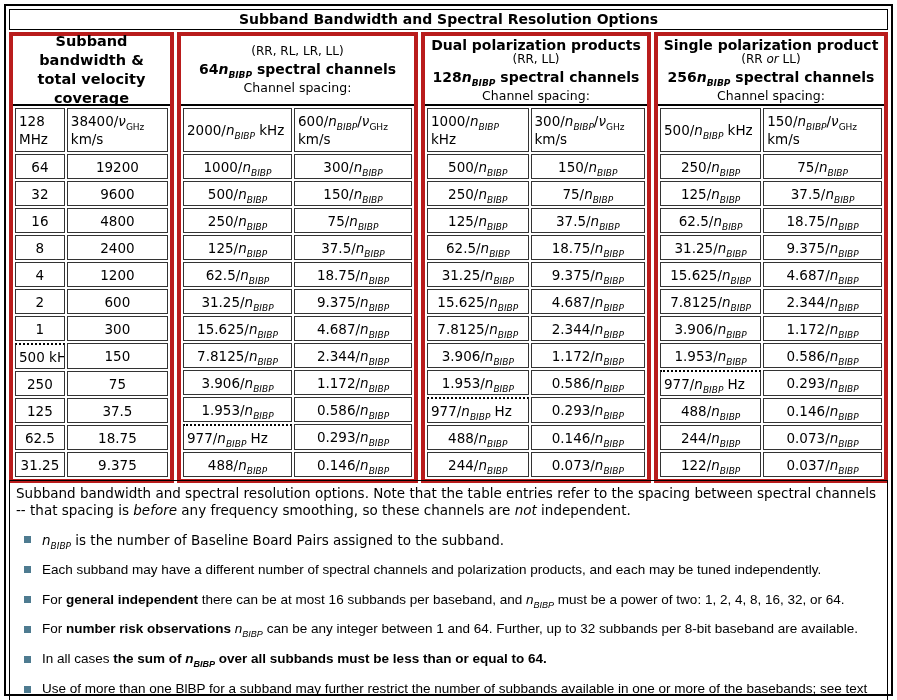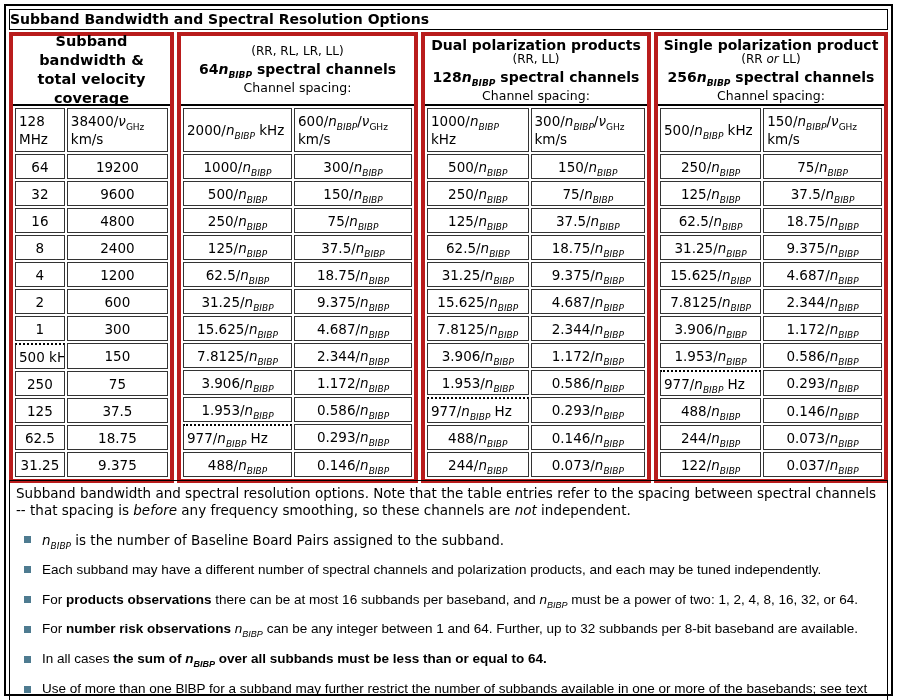--- a/index.html
+++ b/index.html
@@ -1,19 +1,19 @@
 <!DOCTYPE html>
 <html><head>
 <meta charset="utf-8">
 <style>
   html,body{margin:0;padding:0;background:#fff;}
   body{width:897px;height:700px;overflow:hidden;font-family:"DejaVu Sans",sans-serif;color:#000;}
   .figure{box-sizing:border-box;margin:4px;height:692px;border:2px solid #000;padding:3px;
           display:flex;flex-direction:column;background:#fff;}
-  .title-box{border:1px solid #000;font-weight:bold;font-size:14px;
+  .title-box{border:1px solid #000;text-align:center;font-weight:bold;font-size:14px;
              padding:1px 0 2px;margin-bottom:2px;flex:0 0 auto;}
   .groups{display:grid;grid-template-columns:165px 241px 230px 234px;gap:3px;height:446px;flex:0 0 auto;}
   .group{border:4px solid #b91c1c;display:flex;flex-direction:column;background:#fff;}
   .ghead{border-bottom:2px solid #000;text-align:center;height:70px;box-sizing:border-box;
          display:flex;flex-direction:column;justify-content:center;padding:2px;}
   .g1label{font-weight:bold;font-size:14.5px;line-height:1.3;padding:0 4px;}
   .gh-name{font-weight:bold;font-size:14px;line-height:1.15;}
   .gh-pols{font-size:12px;line-height:1.15;}
   .gh-ch{font-weight:bold;font-size:14px;line-height:1.2;padding-top:2px;}
   .gh-sp{font-size:12.5px;line-height:1.15;padding-top:3px;}
@@ -316,20 +316,20 @@
       </table>
     </div>
 
   </div>
 
   <div class="caption-box">
     <div class="caption">Subband bandwidth and spectral resolution options. Note that the table entries refer to the spacing between spectral channels -- that spacing is <i>before</i> any frequency smoothing, so these channels are <i>not</i> independent.</div>
     <ul class="notes" id="notes">
         <li><i>n</i><sub class="it">BIBP</sub> is the number of Baseline Board Pairs assigned to the subband.</li>
         <li>Each subband may have a different number of spectral channels and polarization products, and each may be tuned independently.</li>
-        <li>For <b>products observations</b> there can be at most 16 subbands per baseband, and <i>n</i><sub class="it">BIBP</sub> must be a power of two: 1, 2, 4, 8, 16, 32, or 64.</li>
+        <li>For <b>general independent</b> there can be at most 16 subbands per baseband, and <i>n</i><sub class="it">BIBP</sub> must be a power of two: 1, 2, 4, 8, 16, 32, or 64.</li>
         <li>For <b>number risk observations</b> <i>n</i><sub class="it">BIBP</sub> can be any integer between 1 and 64. Further, up to 32 subbands per 8-bit baseband are available.</li>
         <li>In all cases <b>the sum of <i>n</i><sub class="it">BIBP</sub> over all subbands must be less than or equal to 64.</b></li>
         <li>Use of more than one BlBP for a subband may further restrict the number of subbands available in one or more of the basebands; see text for details.</li>
       </ul>
   </div>
 
 </div>
 
 </body></html>

